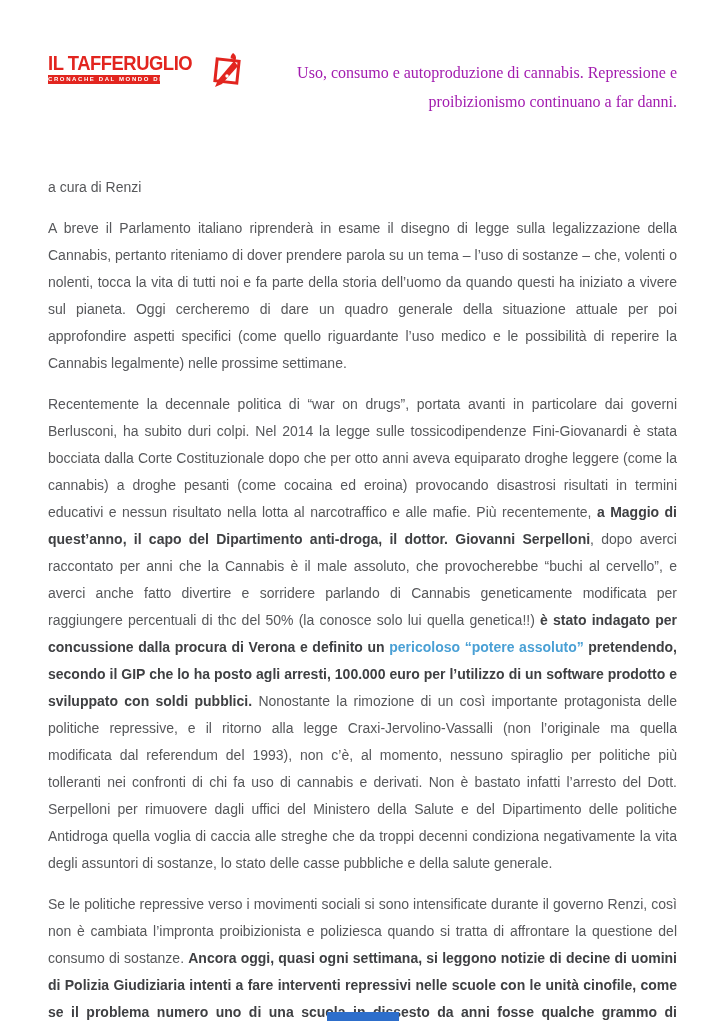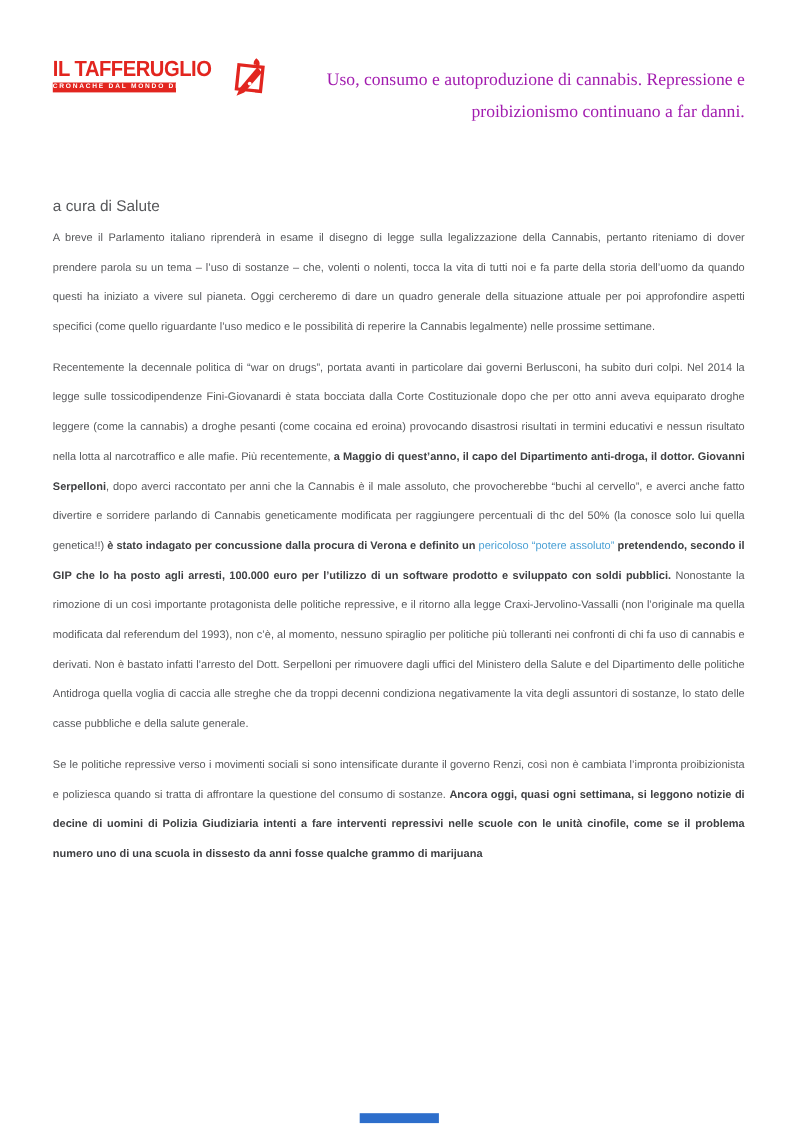--- a/index.html
+++ b/index.html
@@ -76,30 +76,30 @@
   .article {
     padding: 0 48px;
   }
   .byline {
     margin-top: 58px;
     font-size: 14px;
     color: #56575a;
     line-height: 27px;
   }
   .paragraph {
-    margin-top: 2px;
-    font-size: 10px;
+    margin-top: 14px;
+    font-size: 14px;
     color: #56575a;
     line-height: 27px;
     text-align: justify;
   }
   .seg-normal { font-weight: 400; color: #56575a; }
   .seg-bold   { font-weight: 700; color: #3f4043; }
   a.seg-link  {
-    font-weight: 400;
+    font-weight: 700;
     color: var(--link-blue, #4aa0d5);
     text-decoration: none;
     cursor: pointer;
   }
   
   .bottom-bar {
     position: absolute;
     left: 50%;
     transform: translateX(-50%);
     bottom: 3px;
@@ -129,21 +129,21 @@
         <path d="M25 9 L29 14 L13 32 L6 35 L9 28 Z" fill="#e2251f"></path>
         <circle cx="18" cy="24" r="1.7" fill="#ffffff"></circle>
       </svg>
     </div>
 
     <div class="doc-title">Uso, consumo e autoproduzione di cannabis. Repressione e proibizionismo continuano a far danni.</div>
 
   </div>
 
   <div class="article">
-    <div class="byline">a cura di Salute</div>
+    <div class="byline">a cura di Renzi</div>
     <p class="paragraph"><span class="seg-normal">A breve il Parlamento italiano riprenderà in esame il disegno di legge sulla legalizzazione della Cannabis, pertanto riteniamo di dover prendere parola su un tema – l’uso di sostanze – che, volenti o nolenti, tocca la vita di tutti noi e fa parte della storia dell’uomo da quando questi ha iniziato a vivere sul pianeta. Oggi cercheremo di dare un quadro generale della situazione attuale per poi approfondire aspetti specifici (come quello riguardante l’uso medico e le possibilità di reperire la Cannabis legalmente) nelle prossime settimane.</span></p>
     <p class="paragraph"><span class="seg-normal">Recentemente la decennale politica di “war on drugs”, portata avanti in particolare dai governi Berlusconi, ha subito duri colpi. Nel 2014 la legge sulle tossicodipendenze Fini-Giovanardi è stata bocciata dalla Corte Costituzionale dopo che per otto anni aveva equiparato droghe leggere (come la cannabis) a droghe pesanti (come cocaina ed eroina) provocando disastrosi risultati in termini educativi e nessun risultato nella lotta al narcotraffico e alle mafie. Più recentemente, </span><span class="seg-bold">a Maggio di quest’anno, il capo del Dipartimento anti-droga, il dottor. Giovanni Serpelloni</span><span class="seg-normal">, dopo averci raccontato per anni che la Cannabis è il male assoluto, che provocherebbe “buchi al cervello”, e averci anche fatto divertire e sorridere parlando di Cannabis geneticamente modificata per raggiungere percentuali di thc del 50% (la conosce solo lui quella genetica!!) </span><span class="seg-bold">è stato indagato per concussione dalla procura di Verona e definito un </span><a class="seg-link">pericoloso “potere assoluto”</a><span class="seg-bold"> pretendendo, secondo il GIP che lo ha posto agli arresti,  100.000 euro per l’utilizzo di un software prodotto e sviluppato con soldi pubblici.</span><span class="seg-normal"> Nonostante la rimozione di un così importante protagonista delle politiche repressive, e il ritorno alla legge Craxi-Jervolino-Vassalli (non l’originale ma quella modificata dal referendum del 1993), non c’è, al momento, nessuno spiraglio per politiche più tolleranti nei confronti di chi fa uso di cannabis e derivati. Non è bastato infatti l’arresto del Dott. Serpelloni per rimuovere dagli uffici del Ministero della Salute e del Dipartimento delle politiche Antidroga quella voglia di caccia alle streghe che da troppi decenni condiziona negativamente la vita degli assuntori di sostanze, lo stato delle casse pubbliche e della salute generale.</span></p>
     <p class="paragraph"><span class="seg-normal">Se le politiche repressive verso i movimenti sociali si sono intensificate durante il governo Renzi, così non è cambiata l’impronta proibizionista e poliziesca quando si tratta di affrontare la questione del consumo di sostanze. </span><span class="seg-bold">Ancora oggi, quasi ogni settimana, si leggono notizie di decine di uomini di Polizia Giudiziaria intenti a fare interventi repressivi nelle scuole con le unità cinofile, come se il problema numero uno di una scuola in dissesto da anni fosse qualche grammo di marijuana</span></p>
   </div>
 
   <div class="bottom-bar"></div>
 
 </div>
 
 </body></html>

